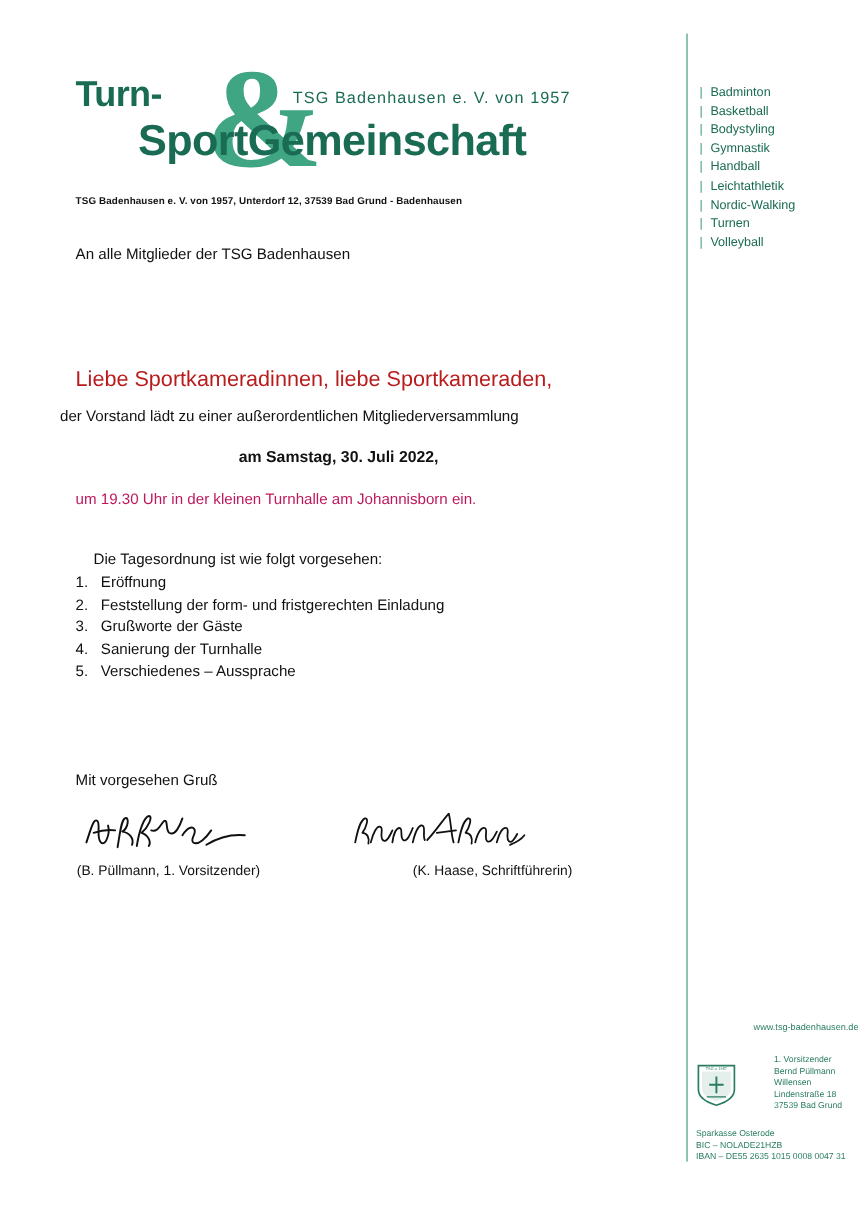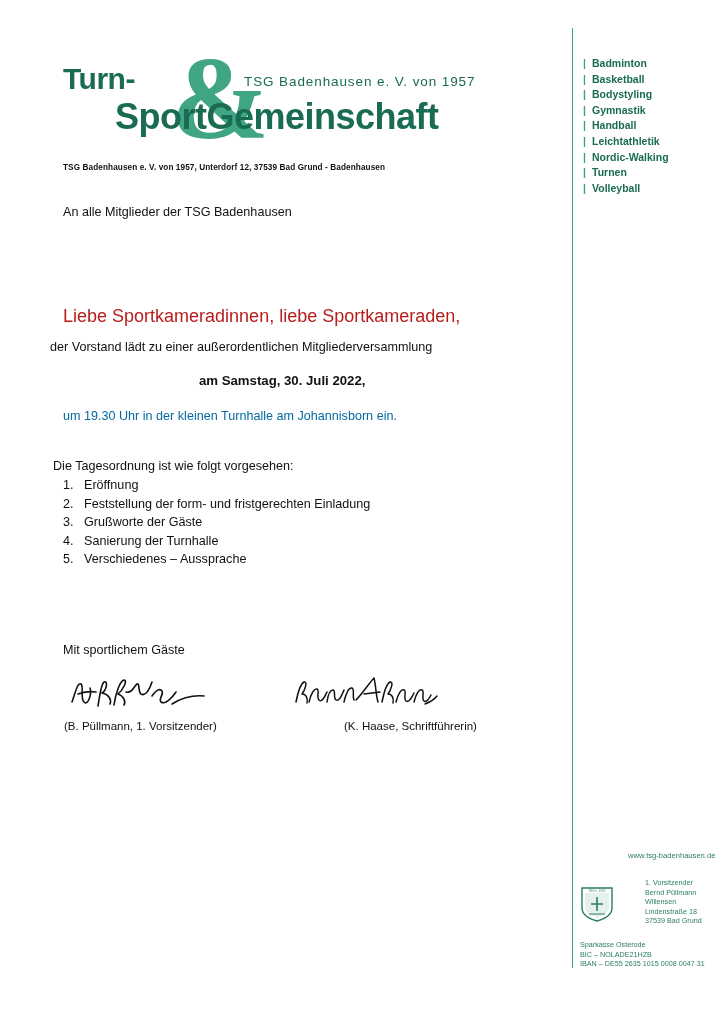--- a/index.html
+++ b/index.html
@@ -93,23 +93,22 @@
     position: absolute;
     left: 572px;
     top: 28px;
     width: 0;
     height: 940px;
     border-left: 1px solid #3f9e7d;
   }
   .sports-list {
     position: absolute;
     left: 583px;
-    top: 56px;
+    top: 70px;
     width: 130px;
-    font-weight: bold;
   }
   .sports-list div {
     font-size: 10.5px;
     color: #1a6b53;
     line-height: 15.6px;
     white-space: nowrap;
   }
   .sports-list div .bar {
     display: inline-block;
     width: 9px;
@@ -144,25 +143,25 @@
     top: 373px;
     font-size: 13.2px;
     font-weight: bold;
     color: #111;
   }
   .para2 {
     position: absolute;
     left: 63px;
     top: 409px;
     font-size: 12.6px;
-    color: #0369a1;
+    color: #be185d;
   }
   .agenda-title {
     position: absolute;
-    left: 53px;
+    left: 78px;
     top: 459px;
     font-size: 12.6px;
     color: #111;
   }
   .agenda-list {
     position: absolute;
     left: 63px;
     top: 476px;
     font-size: 12.6px;
     color: #111;
@@ -286,21 +285,21 @@
 
   <div class="agenda-title">Die Tagesordnung ist wie folgt vorgesehen:</div>
   <div class="agenda-list">
     <div class="item"><span class="num">1.</span><span>Eröffnung</span></div>
     <div class="item"><span class="num">2.</span><span>Feststellung der form- und fristgerechten Einladung</span></div>
     <div class="item"><span class="num">3.</span><span>Grußworte der Gäste</span></div>
     <div class="item"><span class="num">4.</span><span>Sanierung der Turnhalle</span></div>
     <div class="item"><span class="num">5.</span><span>Verschiedenes – Aussprache</span></div>
   </div>
 
-  <div class="closing">Mit sportlichem Gäste</div>
+  <div class="closing">Mit vorgesehen Gruß</div>
 
   <svg class="sig-1" viewBox="0 0 150 42">
     <g fill="none" stroke="#111" stroke-width="1.6" stroke-linecap="round" stroke-linejoin="round">
       <path d="M4 30 C8 18, 10 10, 13 12 C16 14, 12 26, 16 30 C20 34, 24 22, 22 16"></path>
       <path d="M10 22 C16 20, 22 19, 28 20"></path>
       <path d="M30 34 C32 22, 33 12, 36 10 C40 8, 39 18, 34 21 C40 22, 44 27, 42 32"></path>
       <path d="M46 33 C48 20, 52 9, 56 8 C60 8, 55 18, 50 22 C56 24, 58 30, 56 33"></path>
       <path d="M58 20 C64 22, 66 14, 69 12 C72 11, 70 20, 73 22 C78 25, 82 16, 84 10"></path>
       <path d="M84 24 C88 18, 92 16, 94 19 C96 23, 90 27, 93 30 C97 33, 104 26, 108 20"></path>
       <path d="M104 32 C112 27, 124 23, 136 24"></path>

